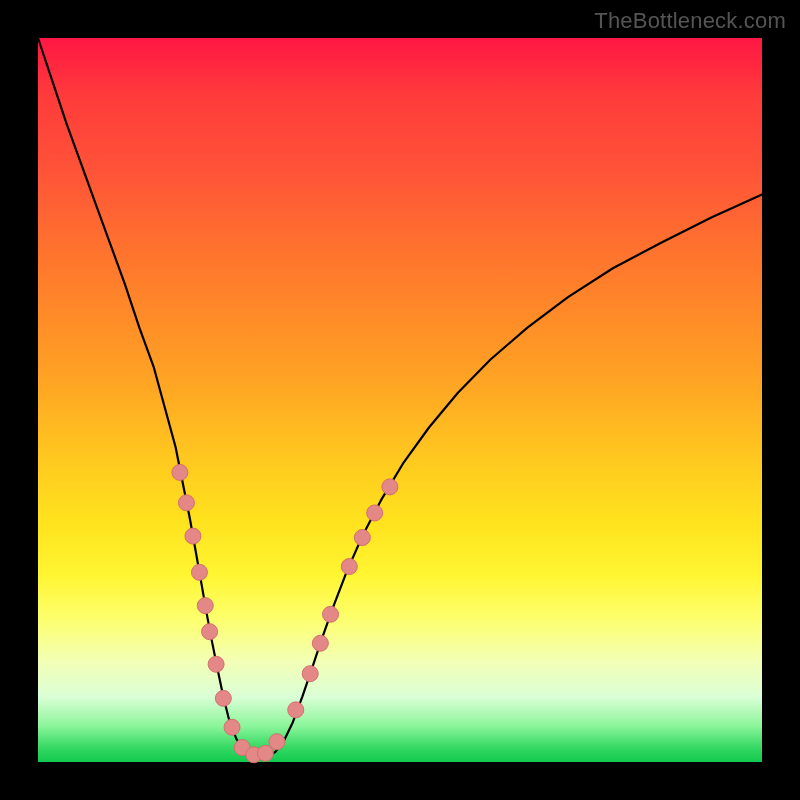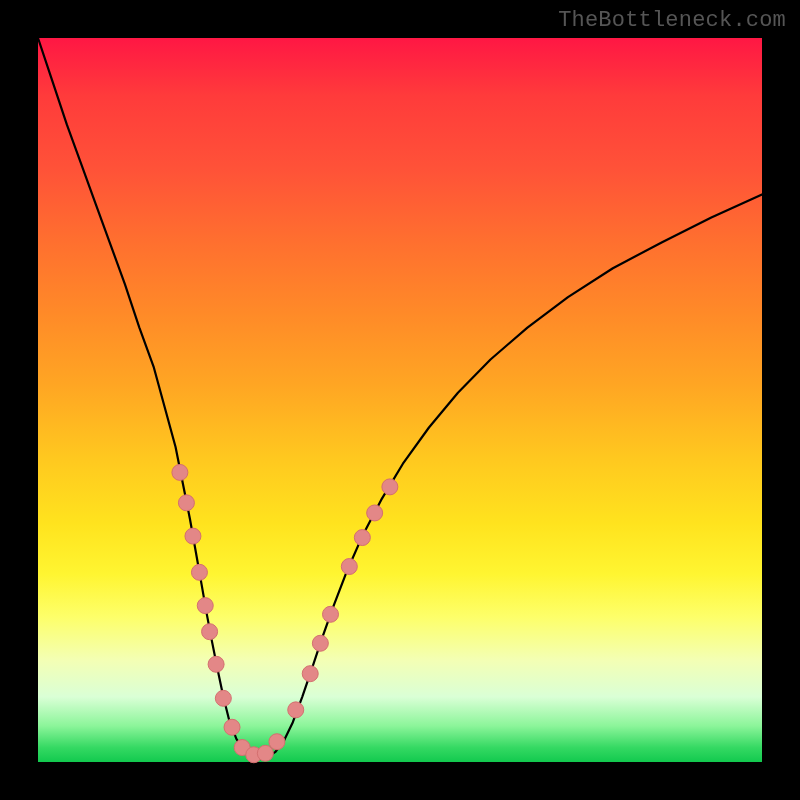--- a/index.html
+++ b/index.html
@@ -44,21 +44,20 @@
   }
   .watermark {
     position: absolute;
     top: 8px;
     right: 14px;
     color: #555;
     font-size: 22px;
     letter-spacing: 0.2px;
     font-weight: 400;
     z-index: 10;
-    font-family: Liberation Mono, monospace;
   }
   svg.curve {
     position: absolute;
     left: 0;
     top: 0;
     width: 724px;
     height: 724px;
     overflow: visible;
   }
 </style>

